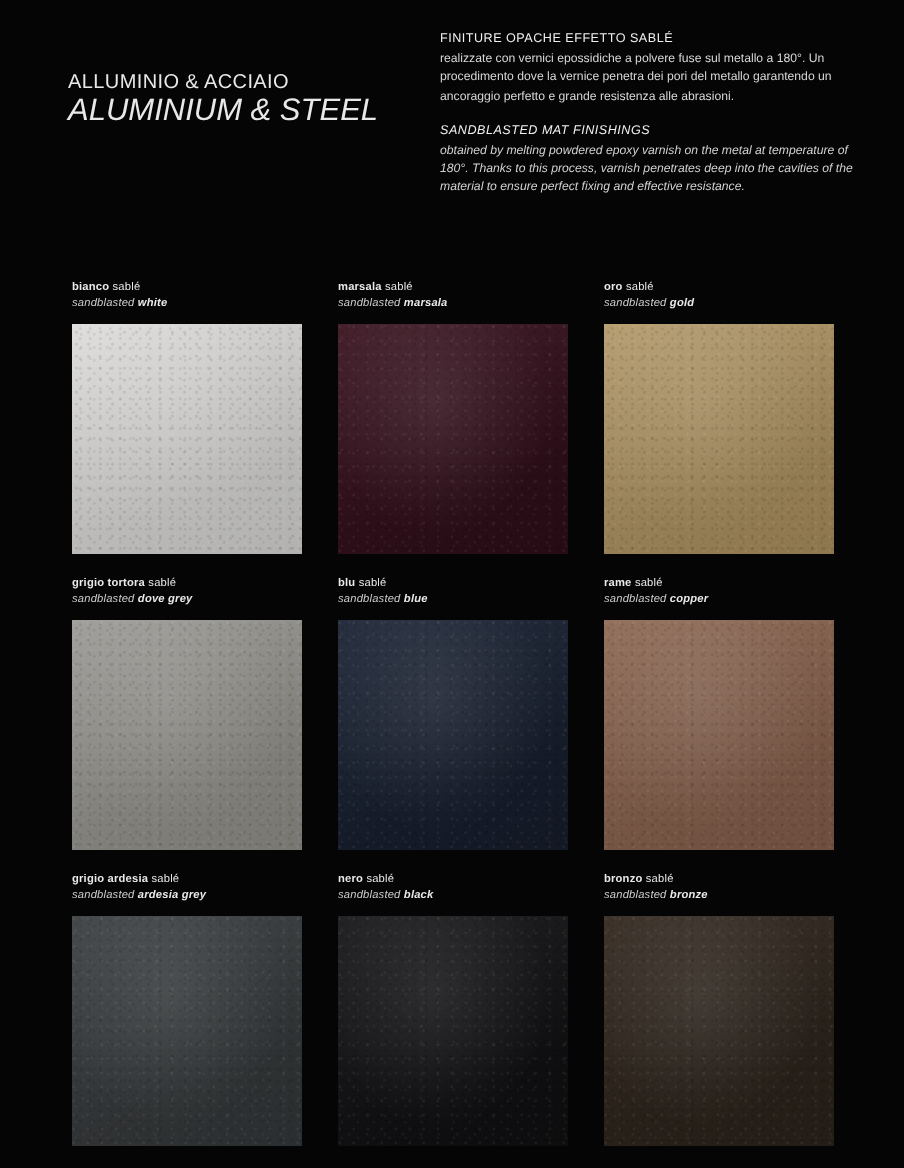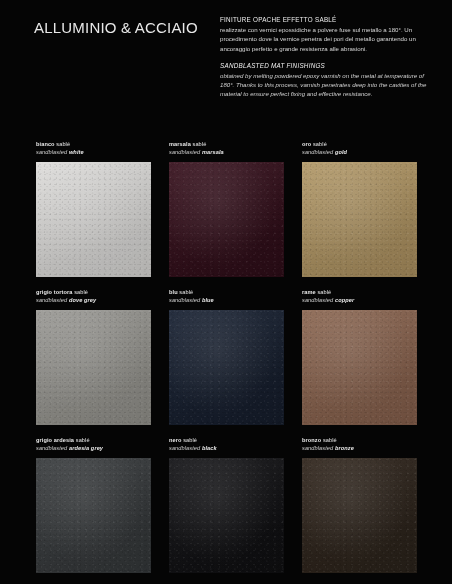--- a/index.html
+++ b/index.html
@@ -24,25 +24,26 @@
     display: flex;
     padding: 14px 14px 0 14px;
     height: 132px;
   }
   .title-block {
     width: 200px;
     padding-left: 20px;
     padding-top: 6px;
   }
   .title-line1 {
-    font-size: 15px;
+    font-size: 10px;
     letter-spacing: 0.2px;
     color: #e8e8e8;
     font-weight: normal;
     line-height: 1.12;
+    margin-top: 16px;
   }
   .title-line2 {
     font-size: 15.5px;
     font-style: italic;
     color: #e8e8e8;
     font-weight: normal;
     line-height: 1.12;
   }
   .intro-block {
     flex: 1;
@@ -119,20 +120,21 @@
   }
 </style>
 </head>
 <body>
 
 <div class="page">
 
   <div class="header">
     <div class="title-block">
       <div class="title-line1">ALLUMINIO &amp; ACCIAIO</div>
+      <div class="title-line2">ALUMINIUM &amp; STEEL</div>
     </div>
     <div class="intro-block">
       <div class="intro-h">FINITURE OPACHE EFFETTO SABLÉ</div>
       <div class="intro-p">realizzate con vernici epossidiche a polvere fuse sul metallo a 180°. Un procedimento dove la vernice penetra dei pori del metallo garantendo un ancoraggio perfetto e grande resistenza alle abrasioni.</div>
       <div class="intro-h it">SANDBLASTED MAT FINISHINGS</div>
       <div class="intro-p it">obtained by melting powdered epoxy varnish on the metal at temperature of 180°. Thanks to this process, varnish penetrates deep into the cavities of the material to ensure perfect fixing and effective resistance.</div>
     </div>
   </div>
 
   <div class="grid">

